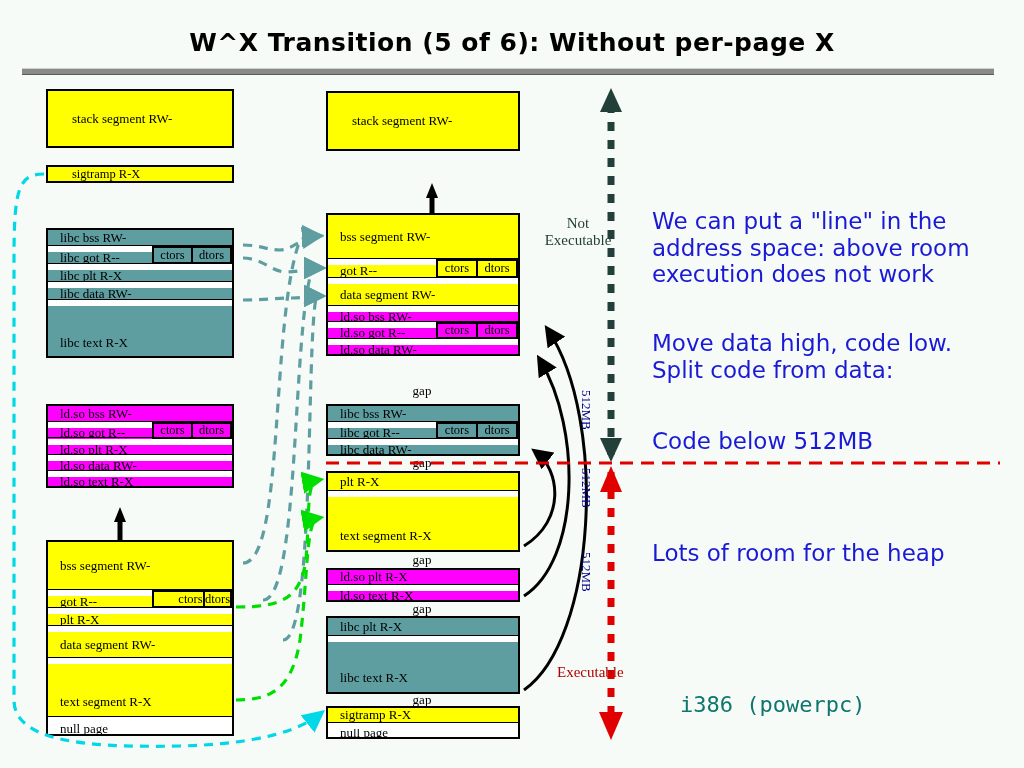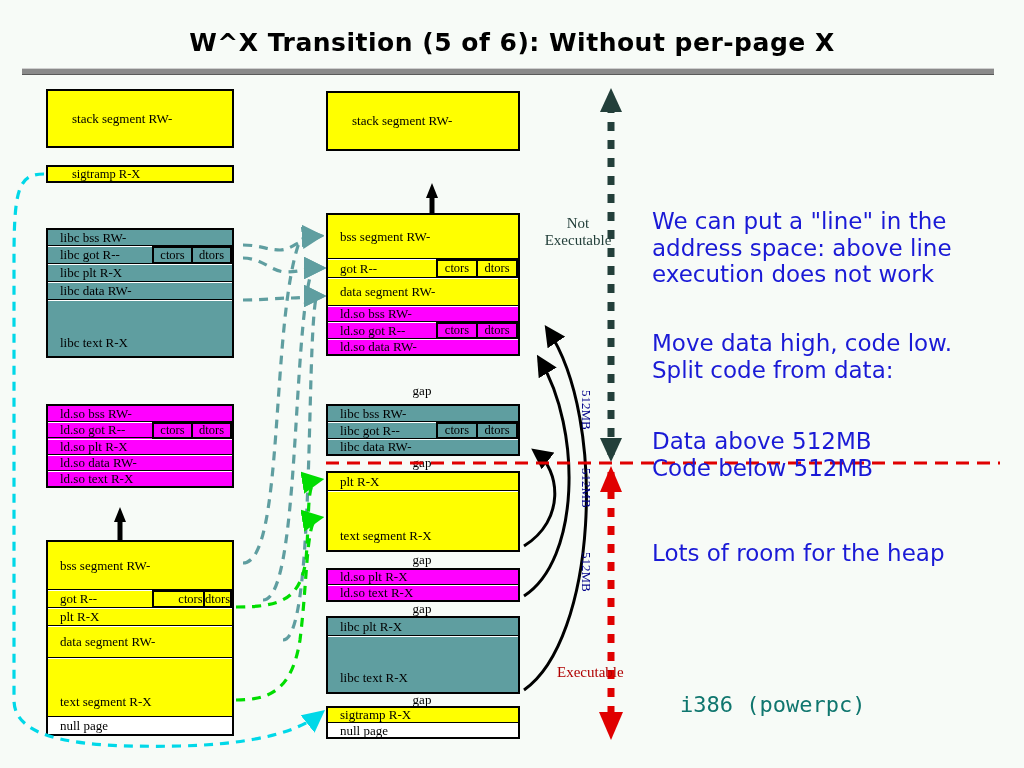--- a/index.html
+++ b/index.html
@@ -34,21 +34,21 @@
   }
   .yellow{background:#ffff00;padding-left:24px;}
   .teal{background:#5f9ea0;}
   .magenta{background:#ff00ff;}
   .white{background:#ffffff;}
 
   
   .group{position:absolute;box-sizing:border-box;border:2px solid #000;}
   .row{
     position:absolute;left:0;box-sizing:border-box;
-    border-top:1px solid #ffffff;border-bottom:1px solid #000;
+    border-top:6px solid #ffffff;border-bottom:1px solid #000;
     font-family:"Liberation Serif", serif;font-size:13px;color:#000;
     display:flex;align-items:center;padding-left:12px;white-space:nowrap;overflow:hidden;
   }
   .row.noTop{border-top:none;}
   .row.noBot{border-bottom:none;}
 
   .ctors{
     position:absolute;box-sizing:border-box;
     border:2px solid #000;background:inherit;
     display:flex;font-size:12.5px;
@@ -360,31 +360,30 @@
   <div class="notexec" style="left:537px;top:215px;width:82px;">
     <div>Not</div>
     <div>Executable</div>
   </div>
 
   <div class="execlbl" style="left:557px;top:664px;">Executable</div>
 
 
   <div class="prose" style="left:652px;top:208px;width:360px;">
     <div>We can put a "line" in the</div>
-    <div>address space: above line</div>
+    <div>address space: above room</div>
     <div>execution does not work</div>
   </div>
 
   <div class="prose" style="left:652px;top:330px;width:360px;">
     <div>Move data high, code low.</div>
     <div>Split code from data:</div>
   </div>
 
   <div class="prose" style="left:652px;top:428px;width:360px;">
-    <div>Data above 512MB</div>
     <div>Code below 512MB</div>
   </div>
 
   <div class="prose" style="left:652px;top:540px;width:360px;">
     <div>Lots of room for the heap</div>
   </div>
 
   <div class="arch" style="left:680px;top:692px;">i386  (powerpc)</div>
 
 </div>

